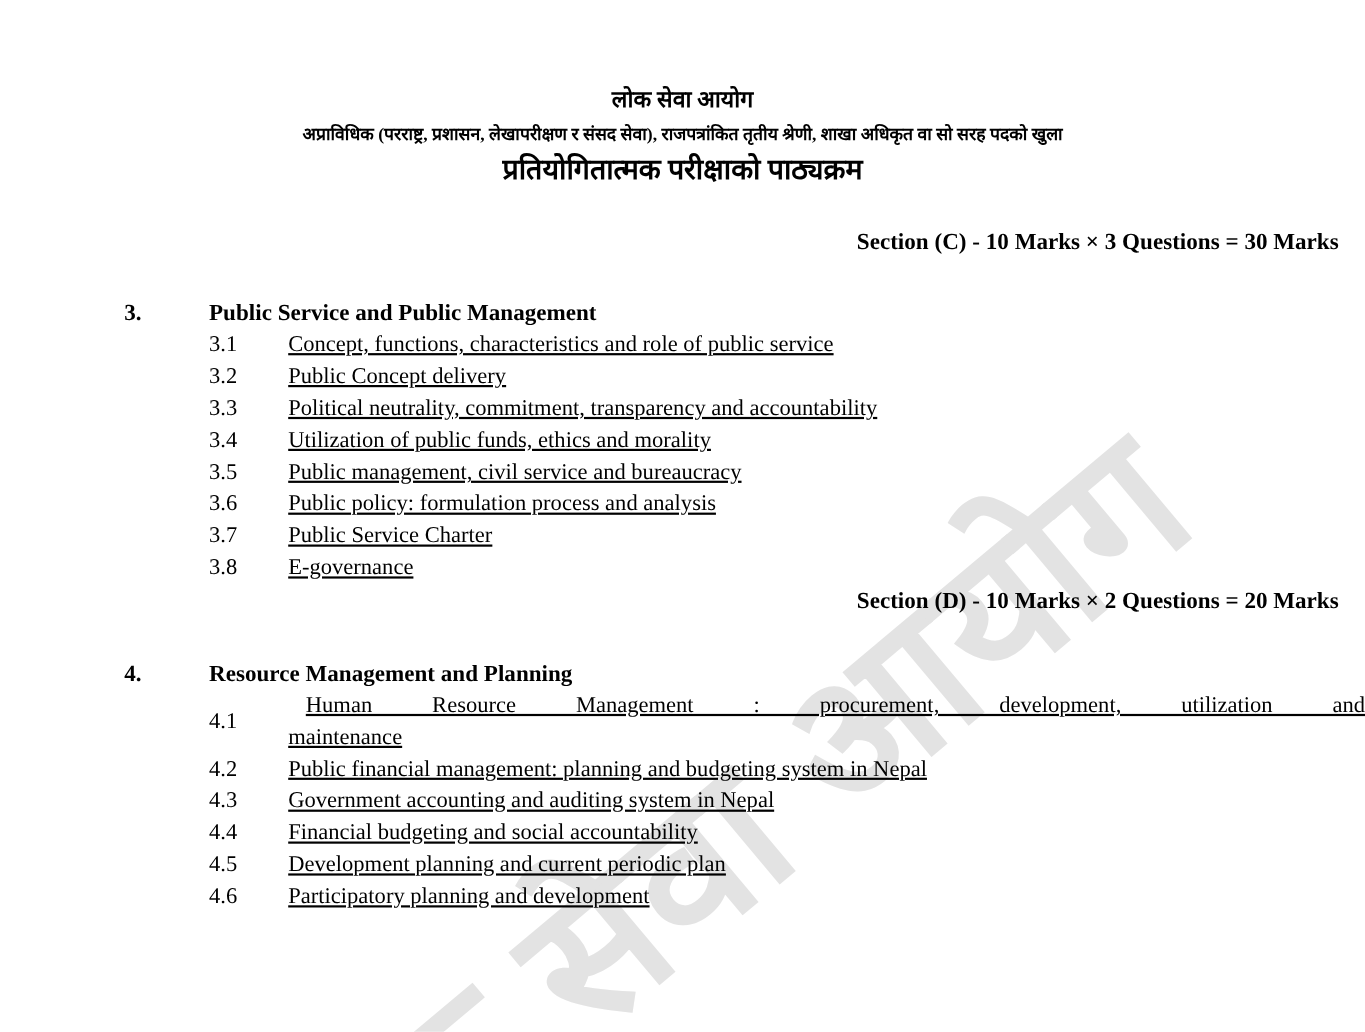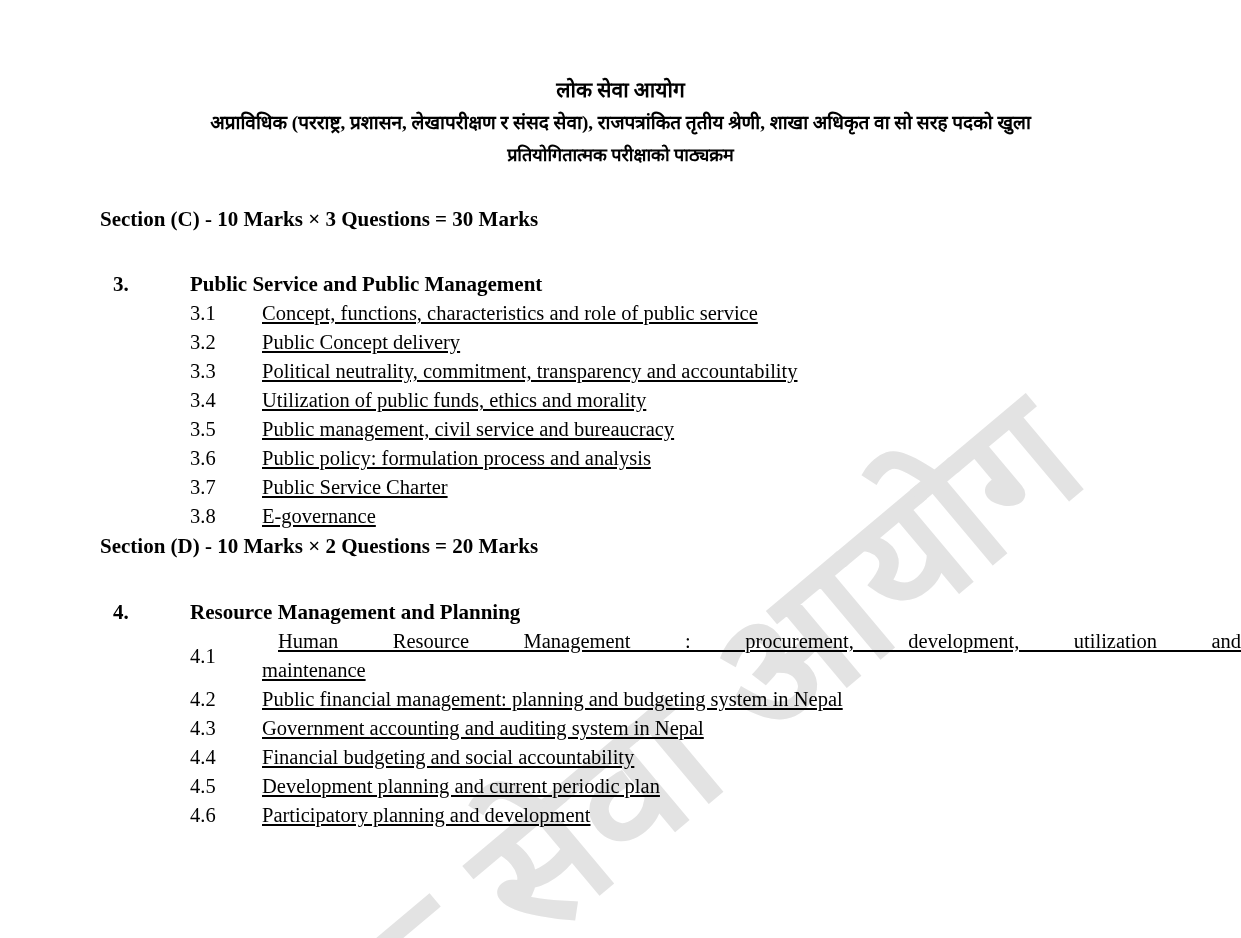--- a/index.html
+++ b/index.html
@@ -30,29 +30,29 @@
     inset: 0;
     z-index: 1;
     padding-top: 74px;
   }
   .header-block {
     text-align: center;
     padding: 0 90px;
     font-weight: 700;
   }
   .header-line1 { font-size: 21px; line-height: 33px; }
-  .header-line2 { font-size: 19px; line-height: 32px; }
-  .header-line3 { font-size: 18px; line-height: 32px; }
+  .header-line2 { font-size: 16px; line-height: 32px; }
+  .header-line3 { font-size: 26px; line-height: 32px; }
   .section-heading {
-    text-align: left;
+    text-align: right;
     font-weight: 700;
     font-size: 21px;
     line-height: 30px;
     padding-left: 100px;
-    padding-right: 60px;
+    padding-right: 24px;
   }
   .section-heading.c { margin-top: 33px; }
   .section-heading.d { }
   .topic-row {
     display: flex;
     padding-left: 113px;
     padding-right: 113px;
     font-weight: 700;
     font-size: 21px;
     line-height: 29px;

